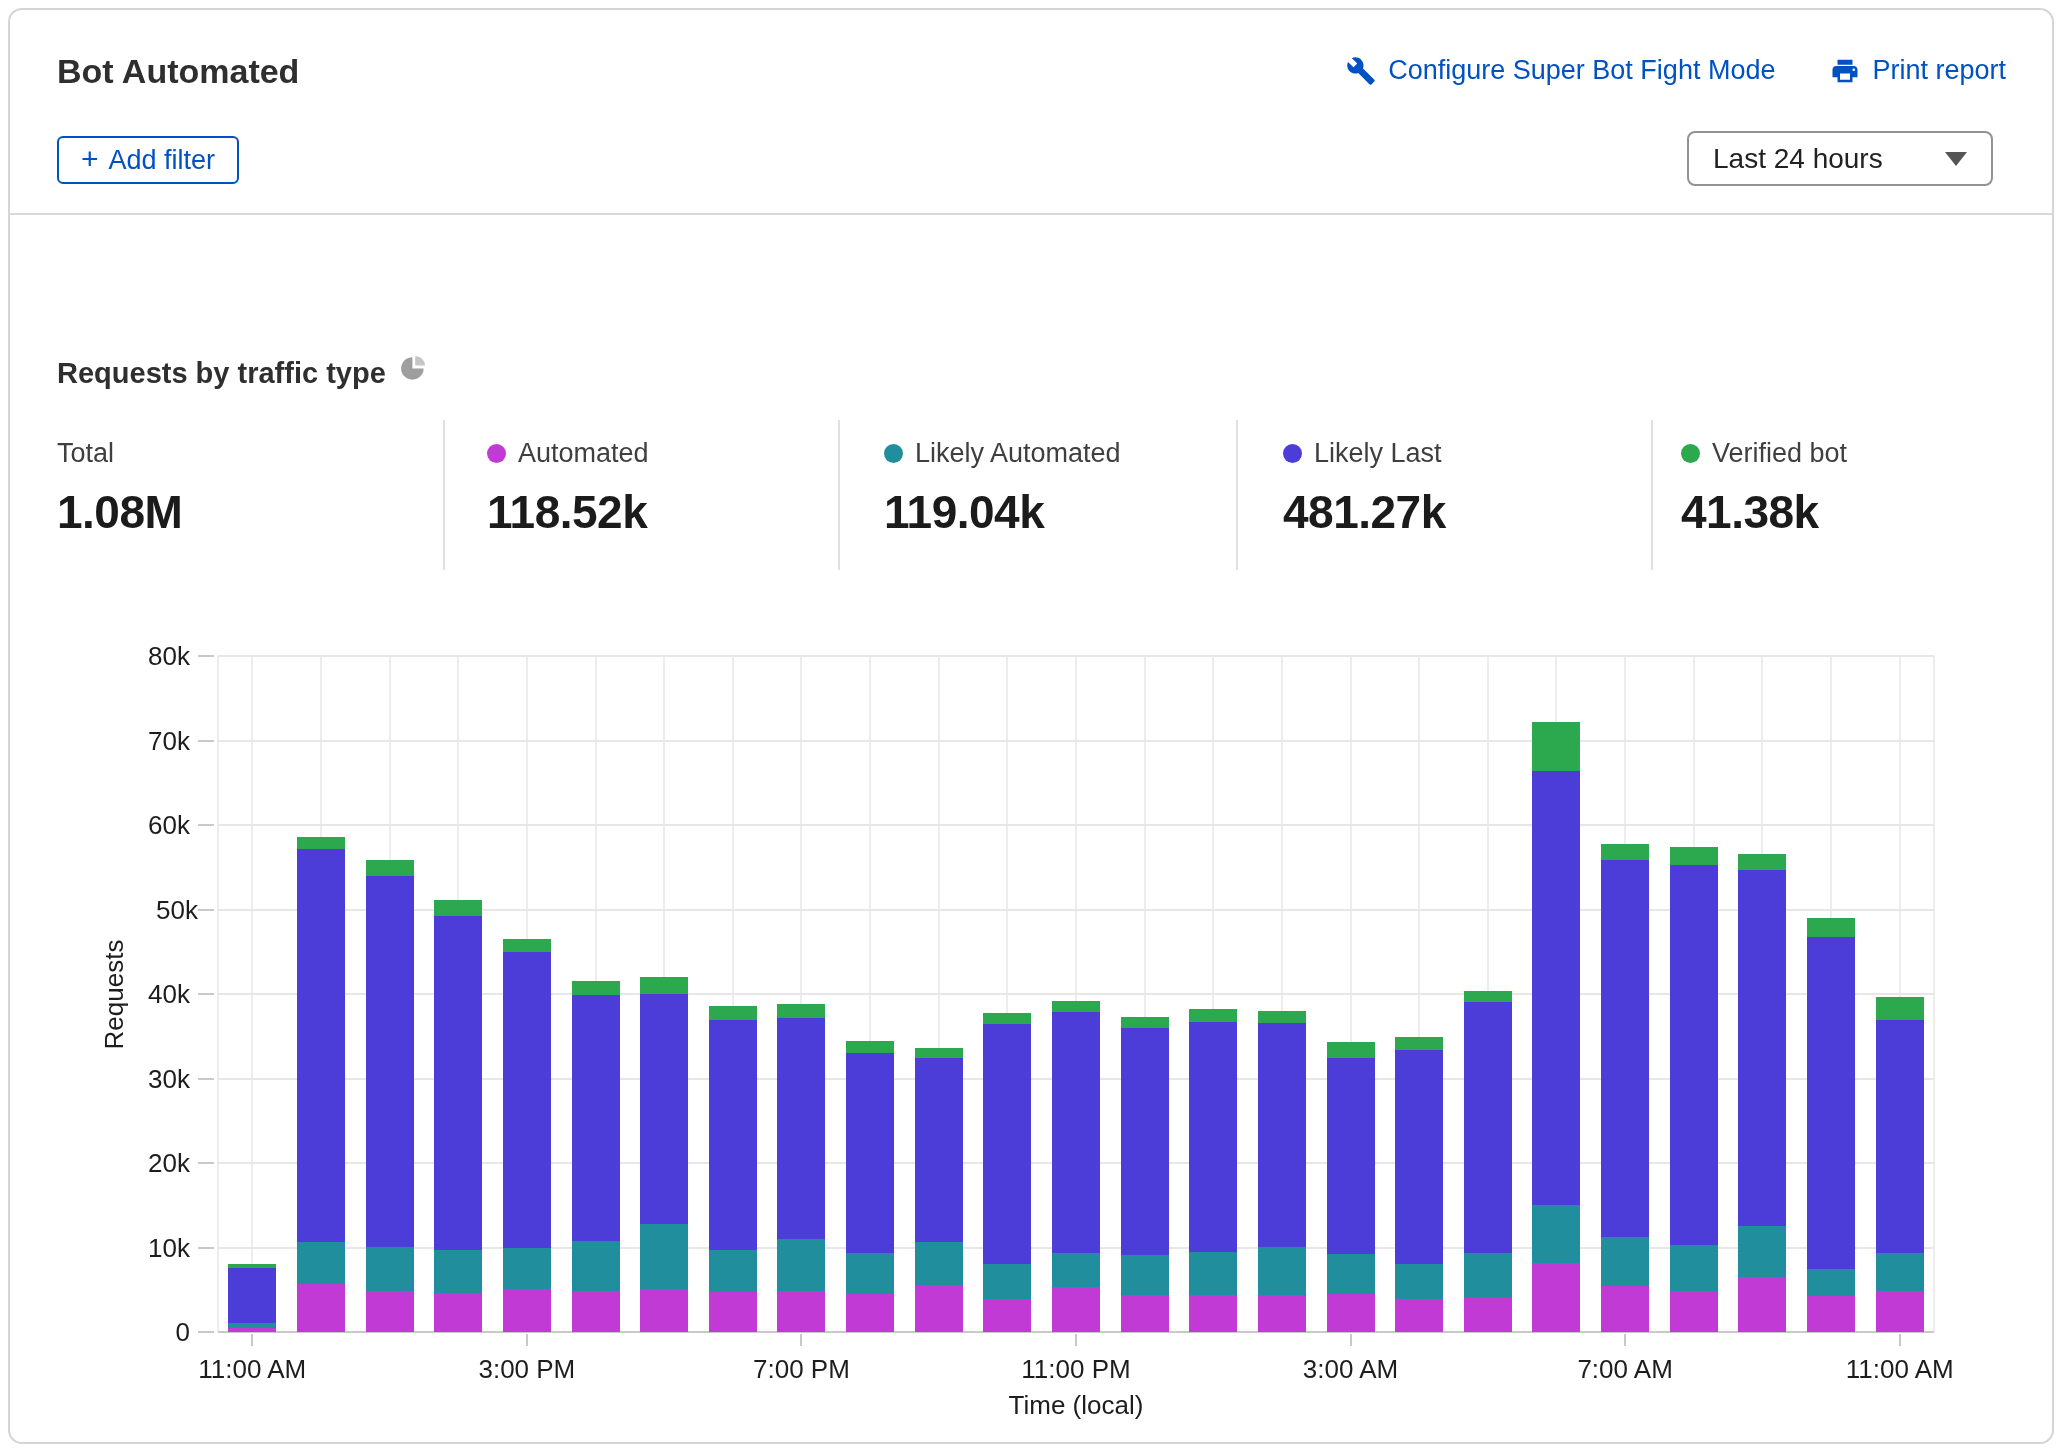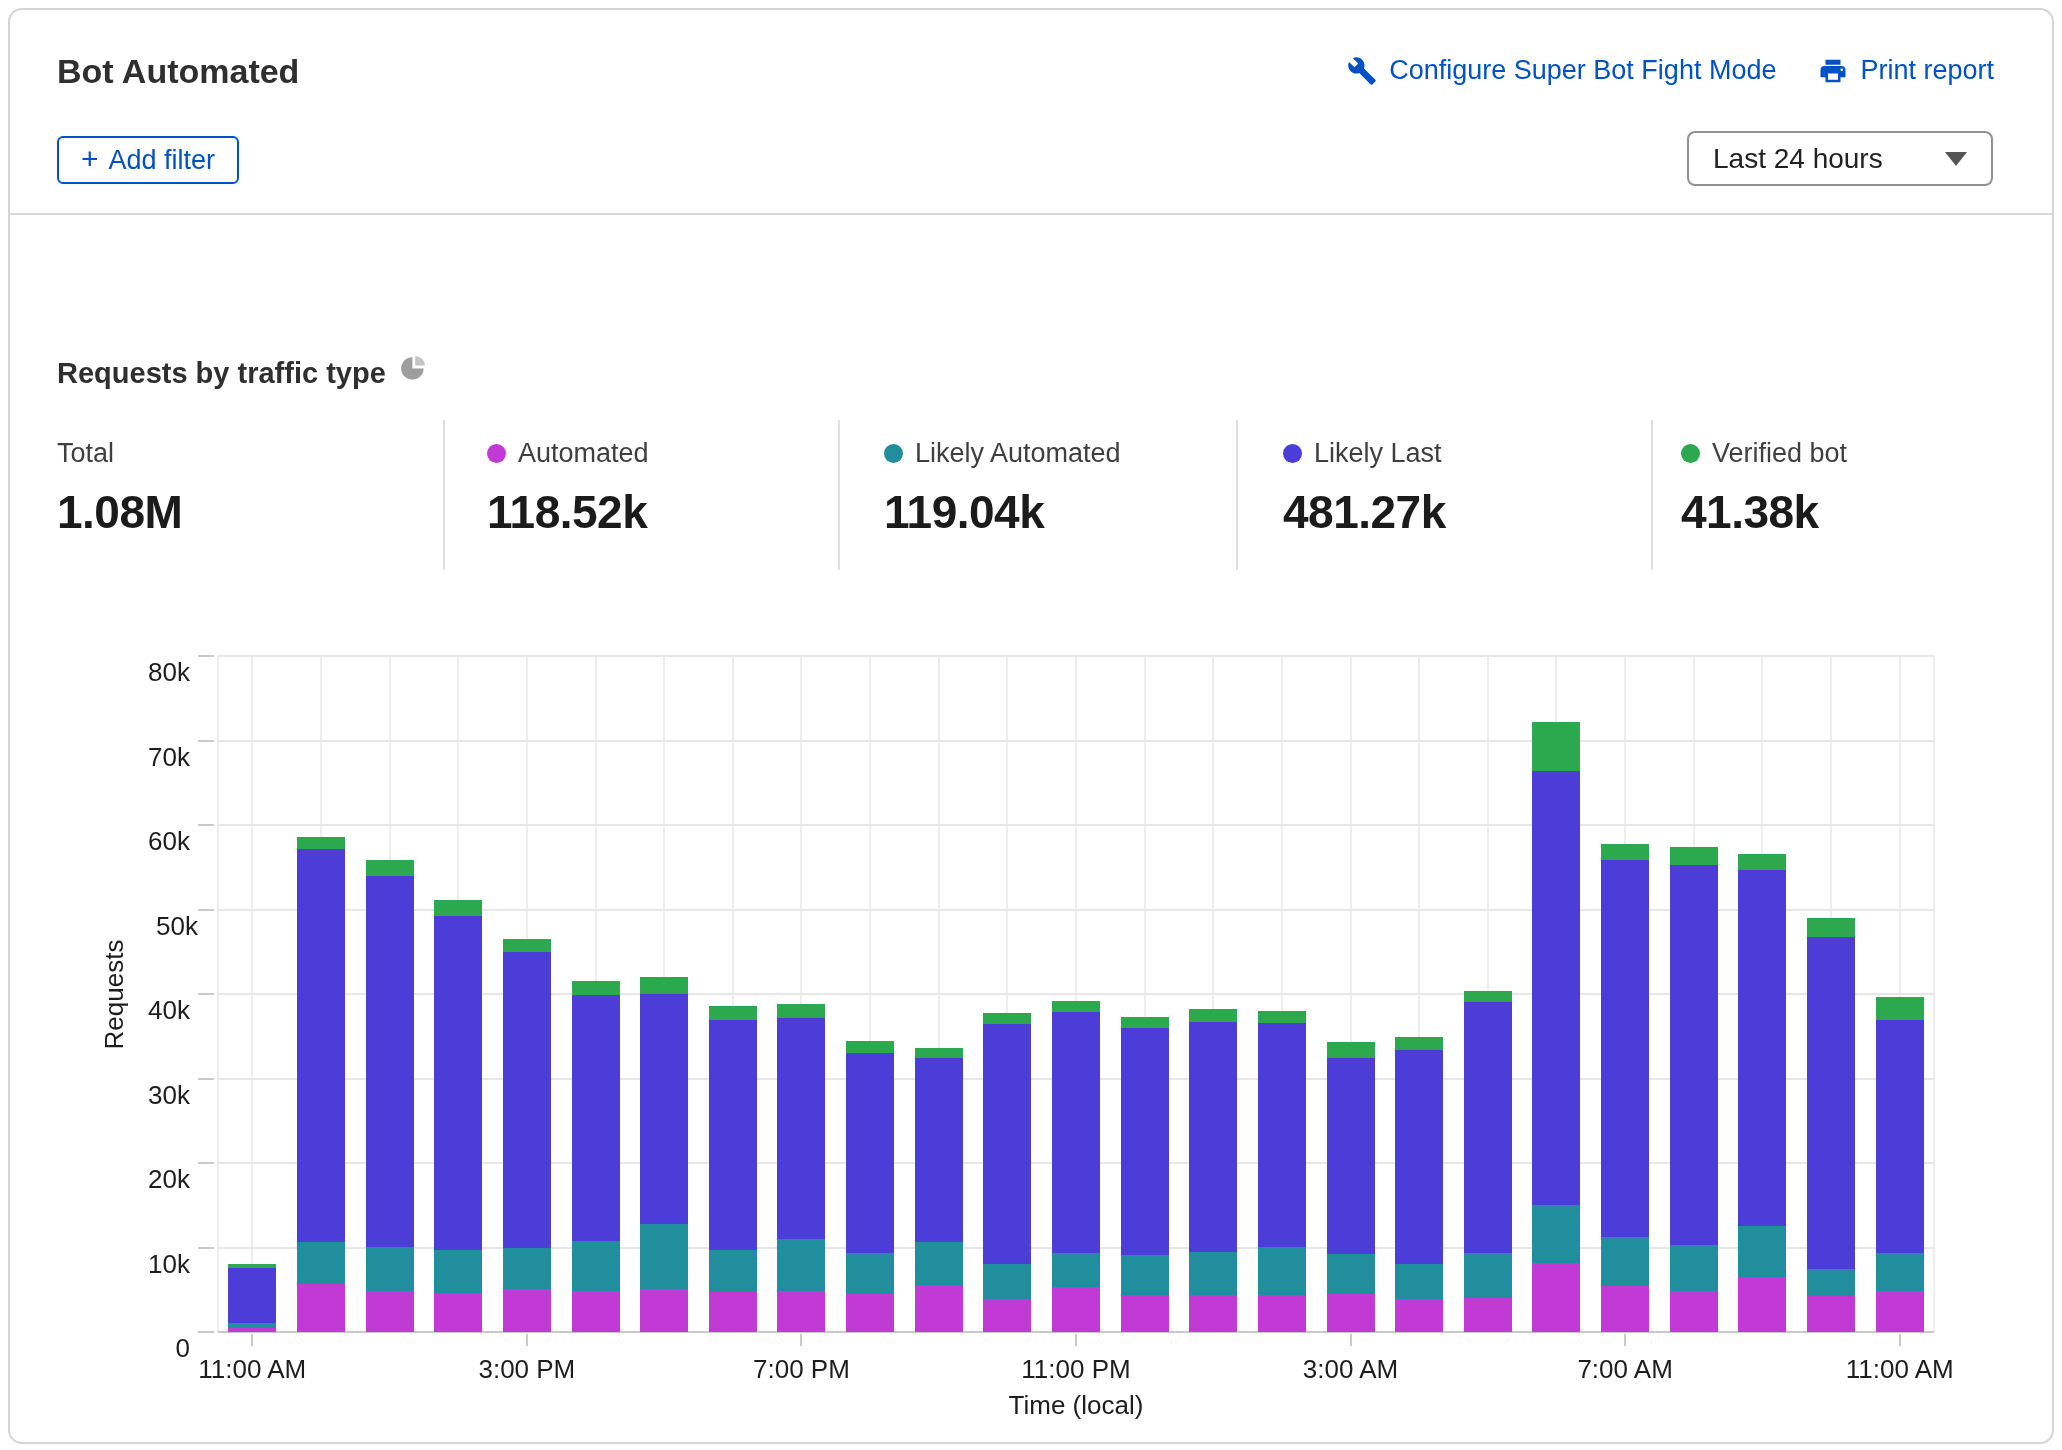--- a/index.html
+++ b/index.html
@@ -4,21 +4,21 @@
 <style>
   * { margin:0; padding:0; box-sizing:border-box; }
   html,body { width:2062px; height:1450px; background:#fff;
     font-family:"Liberation Sans","DejaVu Sans",sans-serif; color:#313131; }
   .card { position:absolute; left:8px; top:8px; width:2046px; height:1436px;
     border:2px solid #d5d5d5; border-radius:14px; background:#fff; }
   .hdr-divider { position:absolute; left:8px; top:213px; width:2046px; height:2px; background:#d8d8d8; }
 
   .page-title { position:absolute; left:57px; top:52px; font-size:34px; font-weight:700; color:#2f2f2f; }
 
-  .top-links { position:absolute; top:55px; right:68px; display:flex; align-items:center; gap:42px; }
+  .top-links { position:absolute; top:55px; right:56px; display:flex; align-items:center; gap:55px; }
   .link { display:flex; align-items:center; gap:12px; color:#0051c3; font-size:27px; cursor:pointer; }
   .link svg { display:block; }
 
   .add-filter { position:absolute; left:57px; top:136px; height:48px; display:inline-flex; align-items:center;
     gap:10px; padding:0 22px; border:2px solid #0051c3; border-radius:6px; color:#0051c3;
     font-size:27px; background:#fff; cursor:pointer; }
   .add-filter .plus { font-size:30px; font-weight:500; line-height:1; margin-top:-2px; }
 
   .range-select { position:absolute; left:1687px; top:131px; width:306px; height:55px;
     border:2px solid #929292; border-radius:8px; background:#fff; display:flex; align-items:center;
@@ -36,21 +36,21 @@
   .stat .val { margin-top:16px; font-size:46px; font-weight:700; color:#1b1b1b; letter-spacing:-0.5px; }
   .stat-divider { position:absolute; top:420px; width:2px; height:150px; background:#e0e0e0; }
 
   
   #chart-layer { position:absolute; left:0; top:0; width:2062px; height:1450px; pointer-events:none; }
   .hgrid { position:absolute; height:2px; background:#e7e7e7; }
   .hgrid.axis0 { background:#c9c9c9; }
   .vgrid { position:absolute; width:2px; background:#ededed; }
   .ytick-dash { position:absolute; width:16px; height:2px; background:#c9c9c9; }
   .xtick-dash { position:absolute; width:2px; height:12px; background:#c9c9c9; }
-  .ytick-lbl { position:absolute; font-size:26px; color:#1d1d1d; text-align:right; width:90px;margin-top:16px; }
+  .ytick-lbl { position:absolute; font-size:26px; color:#1d1d1d; text-align:right; width:90px; }
   .xtick-lbl { position:absolute; font-size:26px; color:#1d1d1d; text-align:center; width:180px; }
   .bar-seg { position:absolute; pointer-events:auto; }
   .y-axis-title { position:absolute; font-size:26px; color:#1d1d1d; transform:rotate(-90deg); transform-origin:center; }
   .x-axis-title { position:absolute; font-size:26px; color:#1d1d1d; text-align:center; width:300px; }
 </style>
 </head>
 <body>
 
 <div class="card"></div>
 <div class="hdr-divider"></div>

